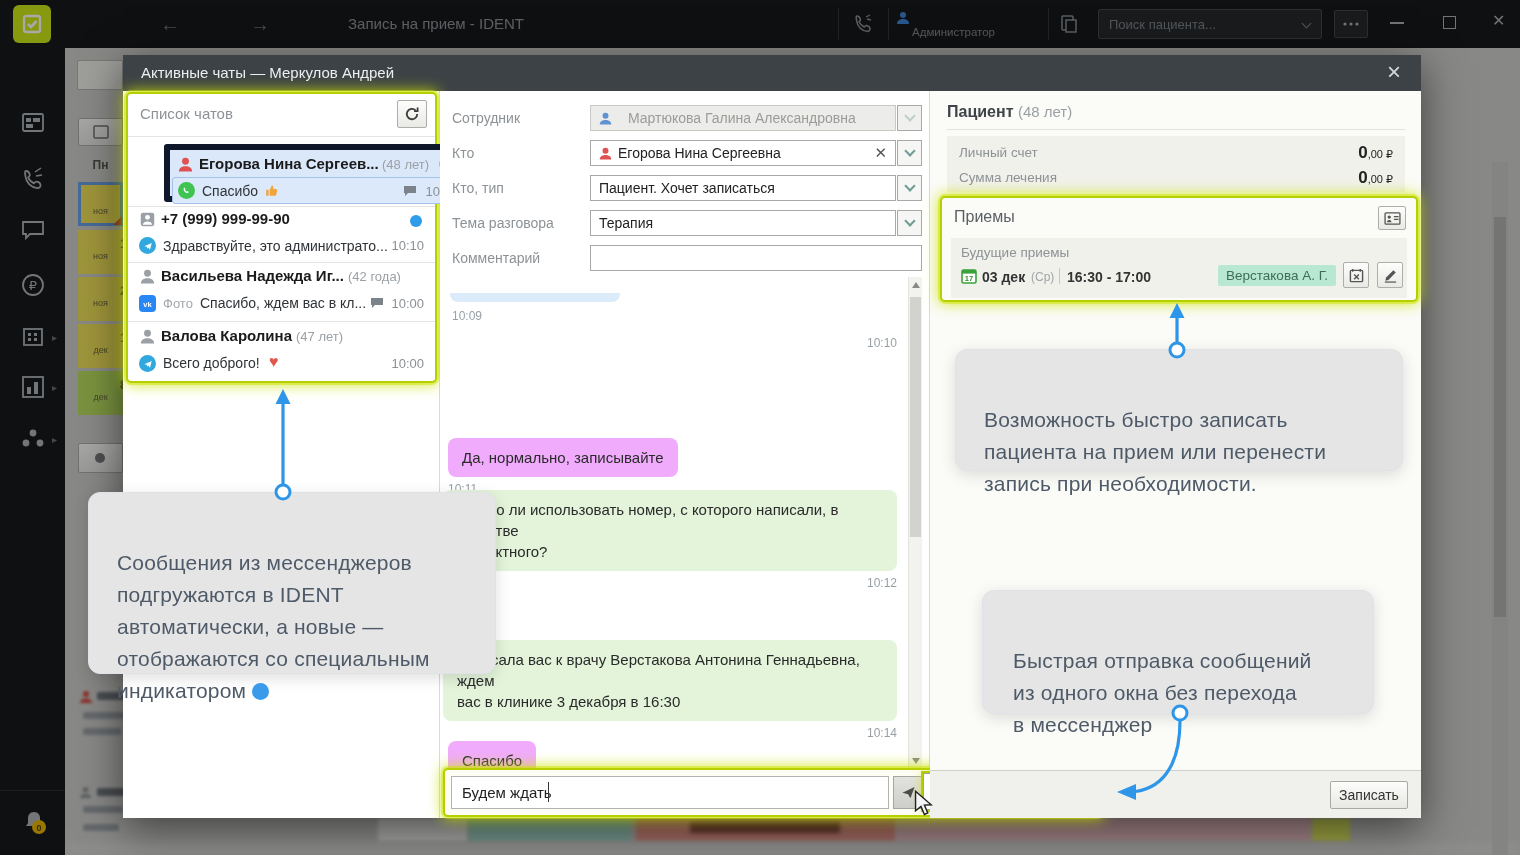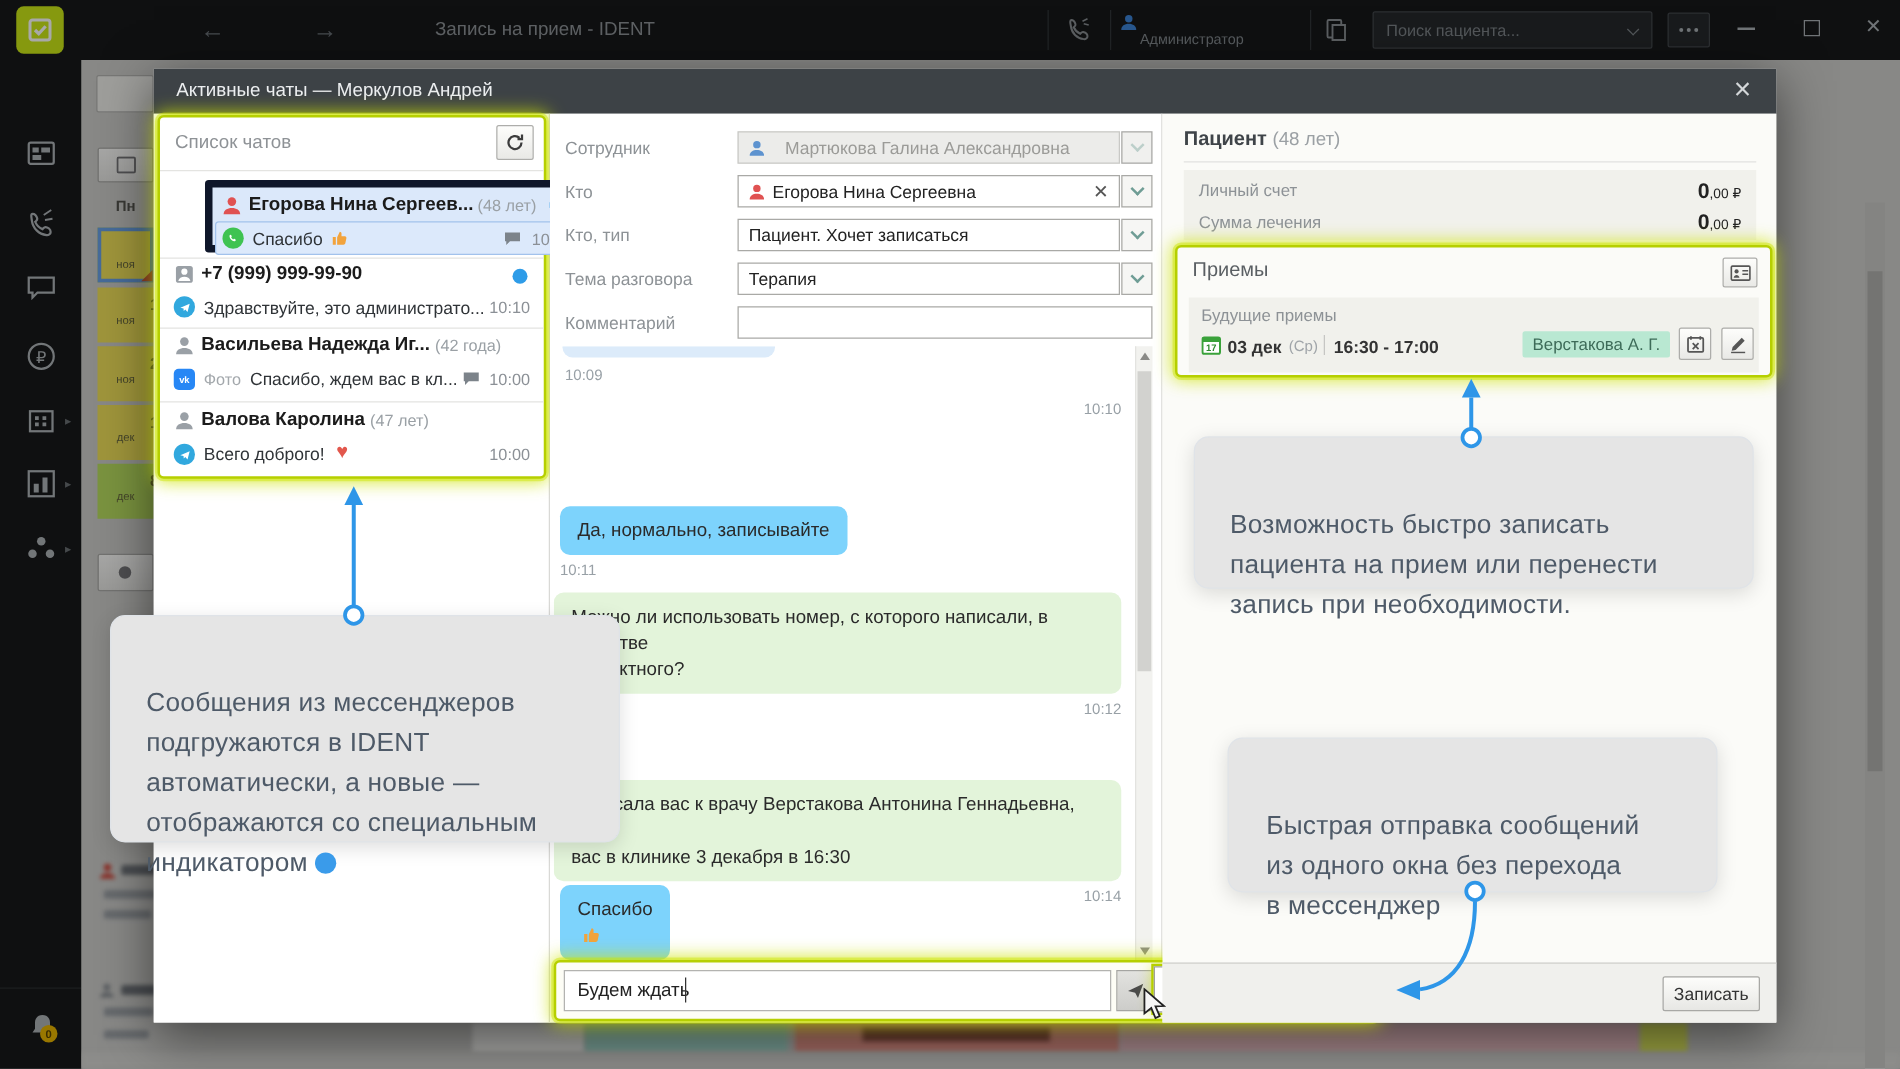--- a/index.html
+++ b/index.html
@@ -61,24 +61,24 @@
   
   .f-label { left:12px; font-size:14px; color:#8d9296; }
   .fld { left:150px; width:306px; height:26px; background:#fff; border:1px solid #a9a9a6; display:flex; align-items:center; padding:0 8px; gap:6px; font-size:14px; color:#222; }
   .fld.dis { background:#ececea; color:#9b9b98; border-color:#c9c9c6;gap:16px; }
   .chev-seg { left:457px; width:25px; height:26px; background:#f6f6f4; border:1px solid #a9a9a6; display:flex; align-items:center; justify-content:center; cursor:pointer; }
   .chev { width:8px; height:8px; border-right:2px solid #6f9d95; border-bottom:2px solid #6f9d95; transform:rotate(45deg); margin-top:-4px; }
   .chev.dis { border-color:#bccfca; }
   .clear-x { margin-left:auto; color:#555; font-size:15px; cursor:pointer; }
 
   
-  .messages { left:3px; top:186px; width:468px; height:492px; overflow:hidden; }
+  .messages { left:3px; top:202px; width:468px; height:492px; overflow:hidden; }
   .bubble { display:inline-block; white-space:pre-line; font-size:15px; color:#2a2a2a; line-height:21px; padding:9px 14px; border-radius:8px; }
   .out .bubble { background:#e3f4da; }
-  .in  .bubble { background:#7dd3fc; }
+  .in  .bubble { background:#f0abfc;margin-top:17px; }
   .msg { position:absolute; }
   .msg.right { text-align:right; }
   .m-time { font-size:12px; color:#98a0a6; margin-top:5px; }
   .scrollbar { left:468px; top:186px; width:14px; height:492px; background:#f2f2ef; border-left:1px solid #e3e3e0; }
   .sb-tri-up { left:3px; top:5px; width:0; height:0; border-left:4px solid transparent; border-right:4px solid transparent; border-bottom:6px solid #8a8a87; }
   .sb-tri-dn { left:3px; bottom:5px; width:0; height:0; border-left:4px solid transparent; border-right:4px solid transparent; border-top:6px solid #8a8a87; }
   .sb-thumb { left:1px; top:20px; width:11px; height:240px; background:#d2d2cf; }
 
   
   .composer-hl { left:3px; top:677px; width:660px; height:49px; background:#fdfdf5; }

